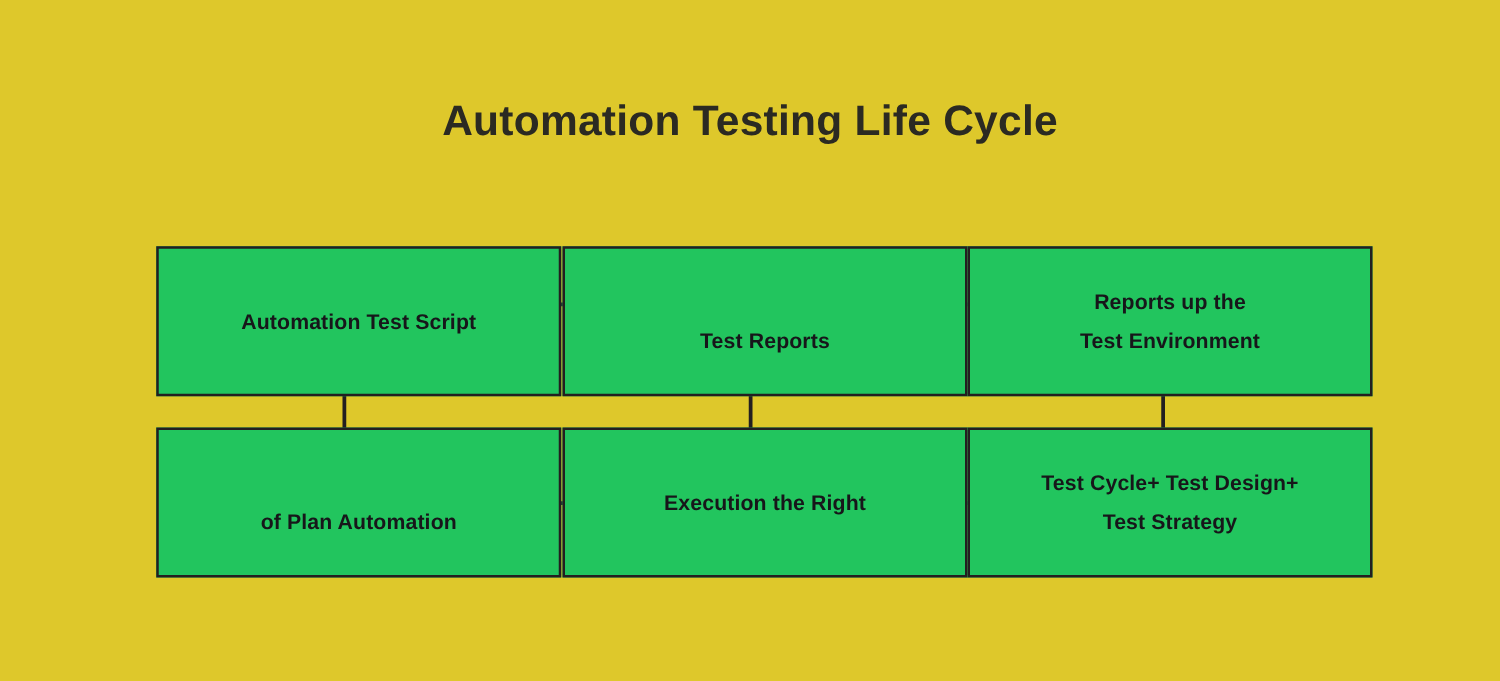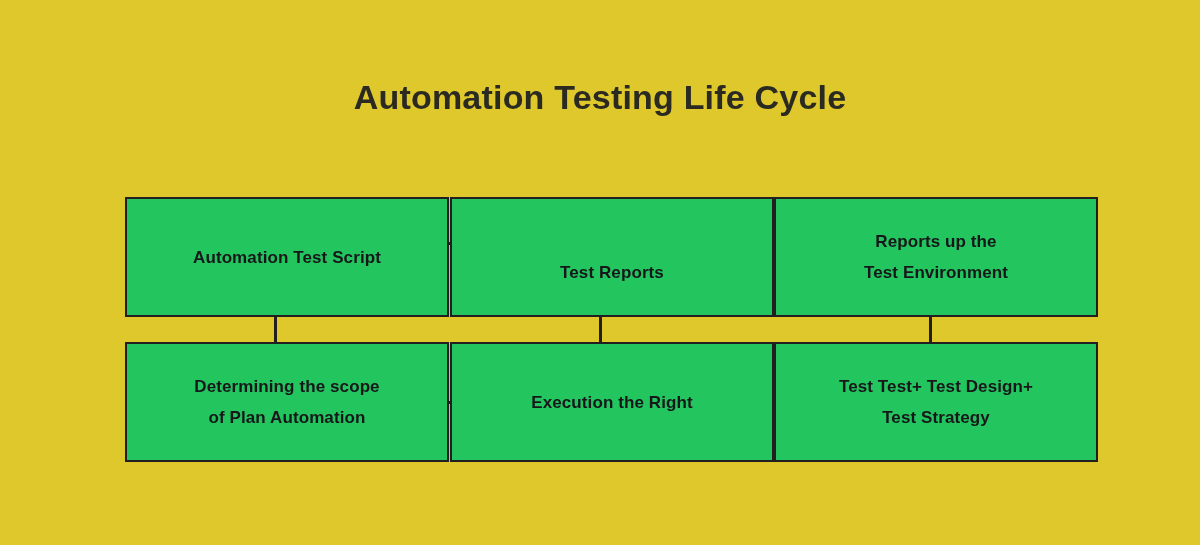--- a/index.html
+++ b/index.html
@@ -135,32 +135,32 @@
 
     <div class="flow-box row-1 col-3">
       <div class="box-label">
         <span>Reports up the</span><br>
         <span>Test Environment</span>
       </div>
     </div>
 
     <div class="flow-box row-2 col-1">
       <div class="box-label">
-        <span>Determining the scope</span><br>
+        <br>
         <span>of Plan Automation</span>
       </div>
     </div>
 
     <div class="flow-box row-2 col-2">
       <div class="box-label">
         <span>Execution the Right</span><br>
       </div>
     </div>
 
     <div class="flow-box row-2 col-3">
       <div class="box-label">
-        <span>Test Test+ Test Design+</span><br>
+        <span>Test Cycle+ Test Design+</span><br>
         <span>Test Strategy</span>
       </div>
     </div>
 
   </div>
 </div>
 
 </body></html>

